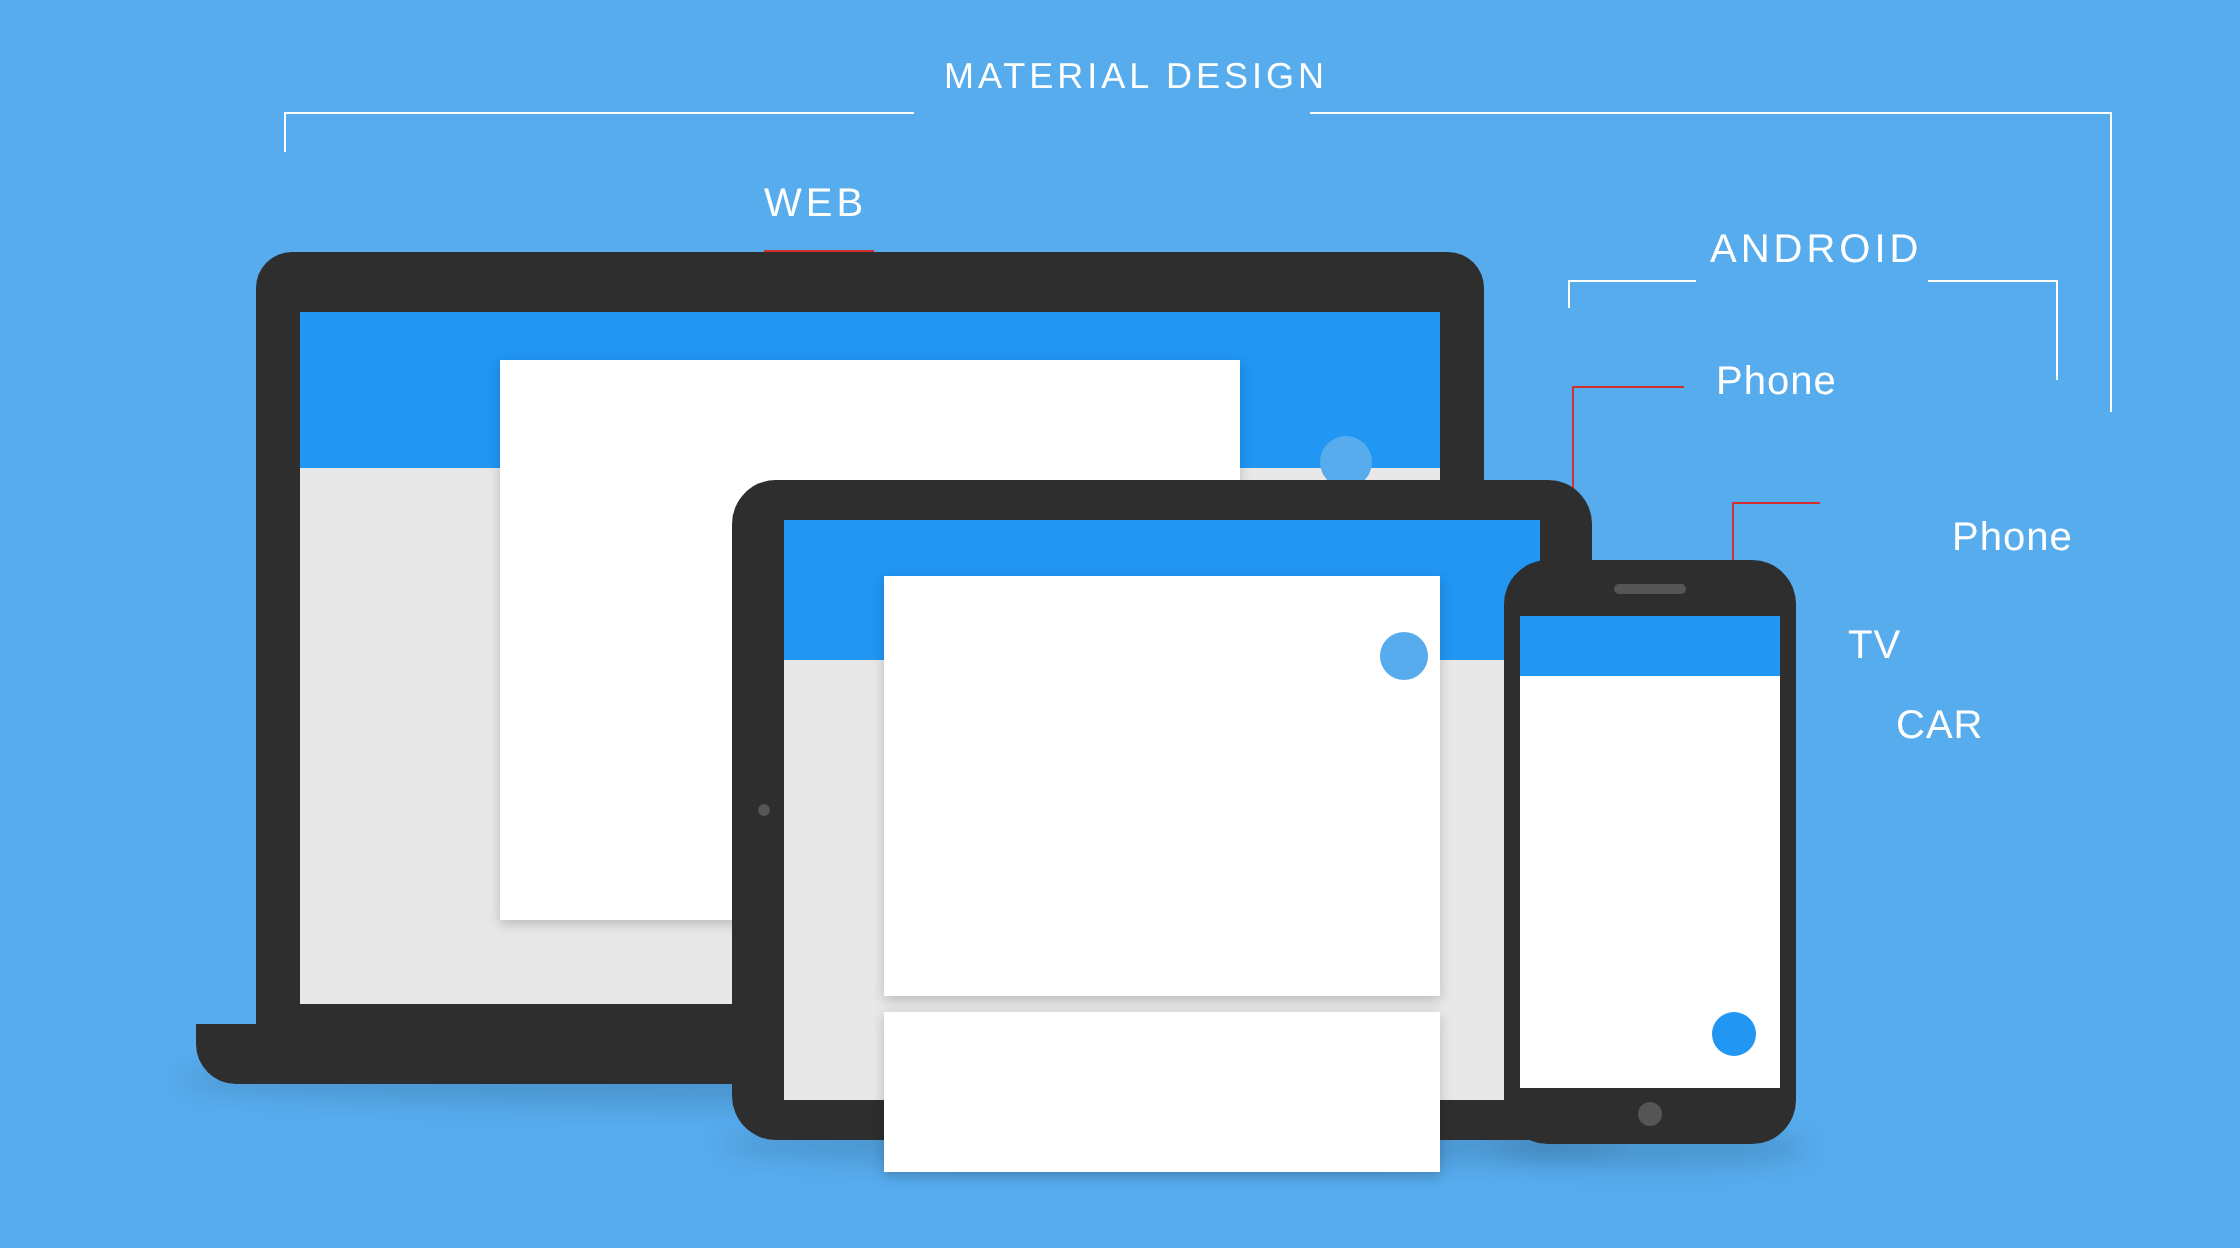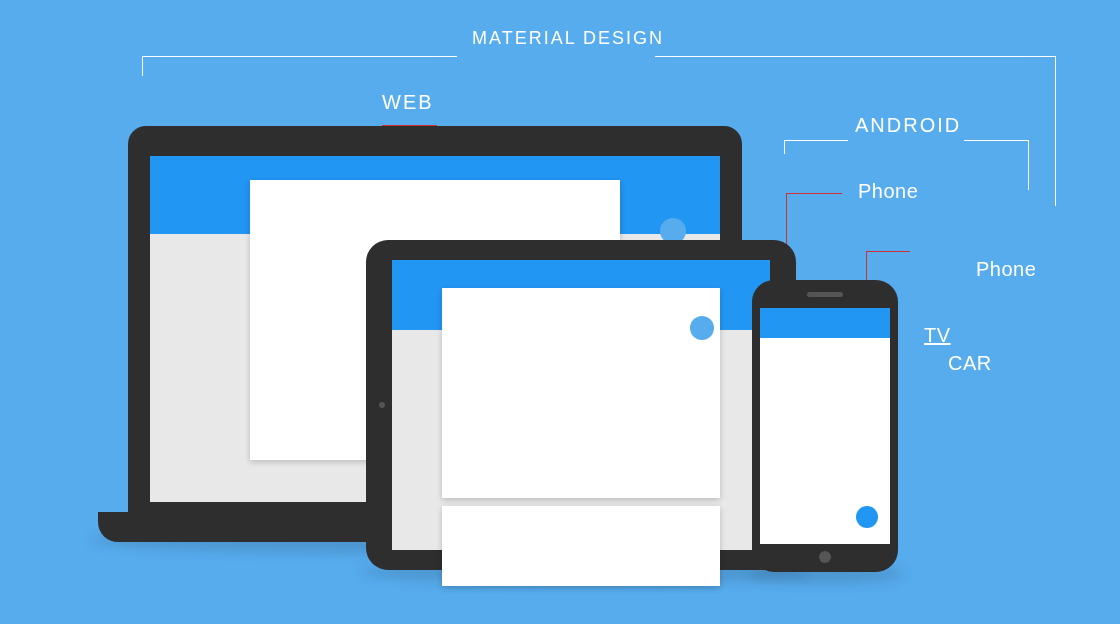--- a/index.html
+++ b/index.html
@@ -104,21 +104,21 @@
 <div class="label item" style="left:858px; top:180px;">Phone</div>
 <div class="leader-h" style="left:786px; top:193px; width:56px;"></div>
 <div class="leader-v" style="left:786px; top:193px; height:68px;"></div>
 <div class="leader-dot" style="left:786px; top:261px;"></div>
 
 <div class="label item" style="left:976px; top:238px;margin-top:20px;">Phone</div>
 <div class="leader-h" style="left:866px; top:251px; width:44px;"></div>
 <div class="leader-v" style="left:866px; top:251px; height:44px;"></div>
 <div class="leader-dot" style="left:866px; top:295px;"></div>
 
-<div class="label item" style="left:924px; top:324px;text-decoration:underline;">TV</div>
+<div class="label item" style="left:924px; top:312px;">TV</div>
 <div class="label item" style="left:948px; top:352px;">CAR</div>
 
 <div class="shadow" style="left:90px; top:526px; width:690px; height:28px;"></div>
 <div class="shadow" style="left:360px; top:560px; width:450px; height:24px;"></div>
 <div class="shadow" style="left:748px; top:564px; width:156px; height:20px;"></div>
 
 <div class="laptop">
   <div class="frame">
     <div class="screen">
       <div class="header"></div>

